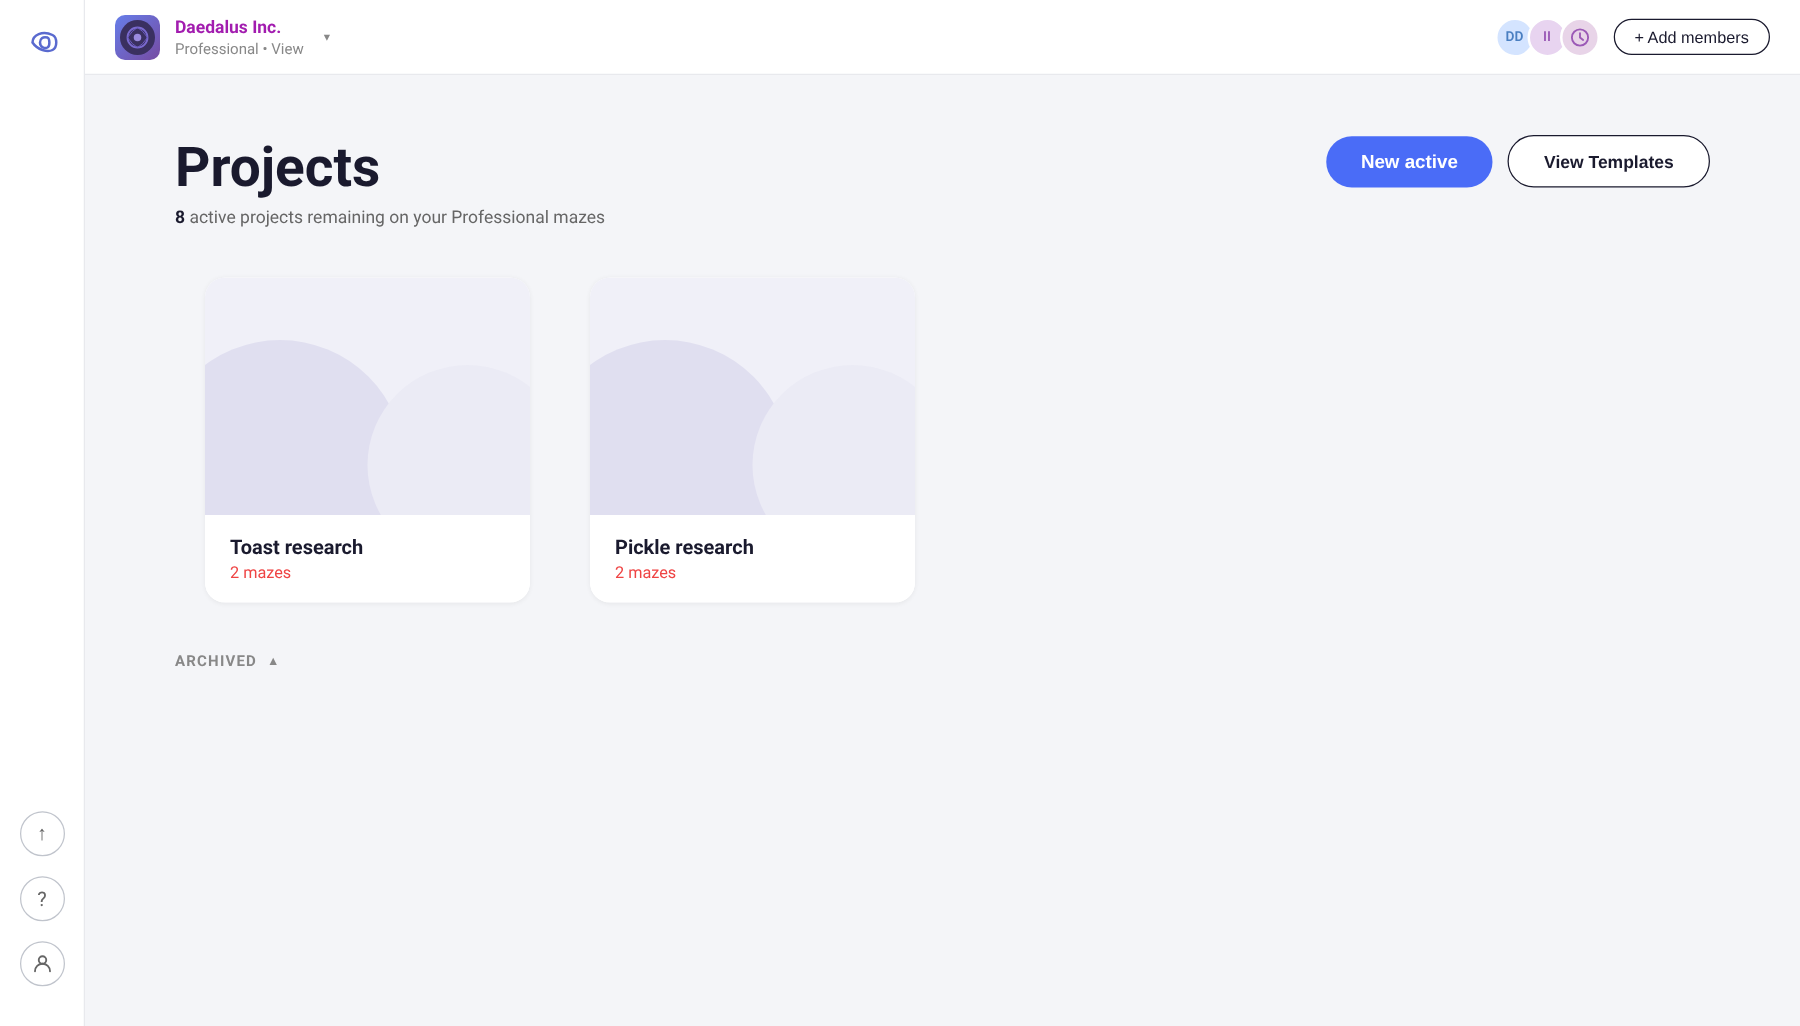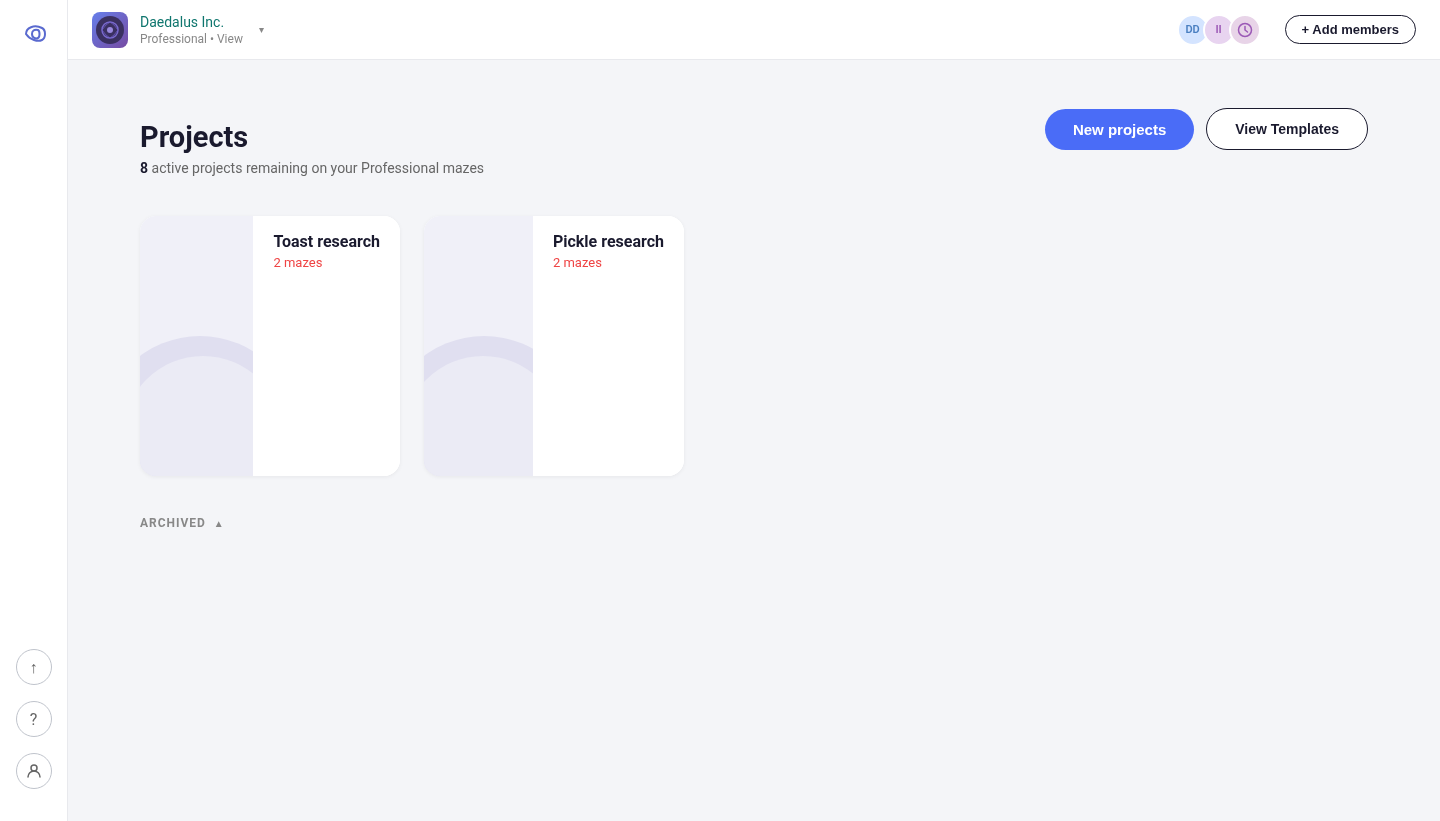--- a/index.html
+++ b/index.html
@@ -84,39 +84,39 @@
       font-size: 14px;
       color: #fff;
       font-weight: 600;
     }
     .org-info {
       display: flex;
       flex-direction: column;
     }
     .org-name {
       font-size: 14px;
-      font-weight: 400;
-      color: #0f766e;
+      font-weight: 700;
+      color: #a21caf;
       line-height: 1.3;
     }
     .org-sub {
       font-size: 12px;
       color: #888;
     }
     .dropdown-arrow {
       font-size: 10px;
       color: #888;
       margin-left: 4px;
       cursor: pointer;
     }
     .topbar-right {
       margin-left: auto;
       display: flex;
       align-items: center;
-      gap: 16px;
+      gap: 3px;
     }
     .member-avatars {
       display: flex;
       align-items: center;
     }
     .member-avatar {
       width: 32px;
       height: 32px;
       border-radius: 50%;
       display: flex;
@@ -140,46 +140,45 @@
       background: #e8d4e8;
       color: #7b5ea7;
       font-size: 14px;
     }
     .add-members-btn {
       background: #fff;
       border: 1.5px solid #1a1a2e;
       border-radius: 20px;
       padding: 6px 16px;
       font-size: 13px;
-      font-weight: 700;
+      font-weight: 400;
       color: #1a1a2e;
       cursor: pointer;
       margin-left: 8px;
     }
 
     
     .content {
       flex: 1;
       padding: 48px 72px;
       overflow-y: auto;
     }
 
     .page-header {
       display: flex;
       align-items: flex-start;
       justify-content: space-between;
       margin-bottom: 40px;
     }
     .page-title-group {}
     .page-title {
-      font-size: 29px;
+      font-size: 44px;
       font-weight: 700;
       color: #1a1a2e;
       margin-bottom: 6px;
-      margin-top: 12px;
     }
     .page-subtitle {
       font-size: 14px;
       color: #666;
     }
     .page-subtitle strong {
       font-weight: 700;
       color: #1a1a2e;
     }
     .header-actions {
@@ -239,20 +238,22 @@
     .project-card {
       width: 260px;
       height: 260px;
       background: #fff;
       border-radius: 16px;
       overflow: hidden;
       cursor: pointer;
       box-shadow: 0 1px 4px rgba(0,0,0,0.06);
       position: relative;
       display: flex;
+      flex-direction: column;
+      margin-left: 24px;
     }
     .project-card-bg {
       flex: 1;
       position: relative;
       overflow: hidden;
       background: #f0f0f8;
     }
     .card-decoration {
       position: absolute;
       border-radius: 50%;
@@ -349,21 +350,21 @@
 
     <div class="page-header">
       <div class="page-title-group">
         <h1 class="page-title">Projects</h1>
         <p class="page-subtitle">
           <strong>8</strong>
           <span>active projects remaining on your Professional mazes</span>
         </p>
       </div>
       <div class="header-actions">
-        <button class="btn-primary">New projects</button>
+        <button class="btn-primary">New active</button>
         <button class="btn-outline">View Templates</button>
       </div>
     </div>
 
 
     <div class="projects-grid">
 
       <div class="project-card">
         <div class="project-card-bg">
           <div class="card-decoration card-deco-1"></div>

